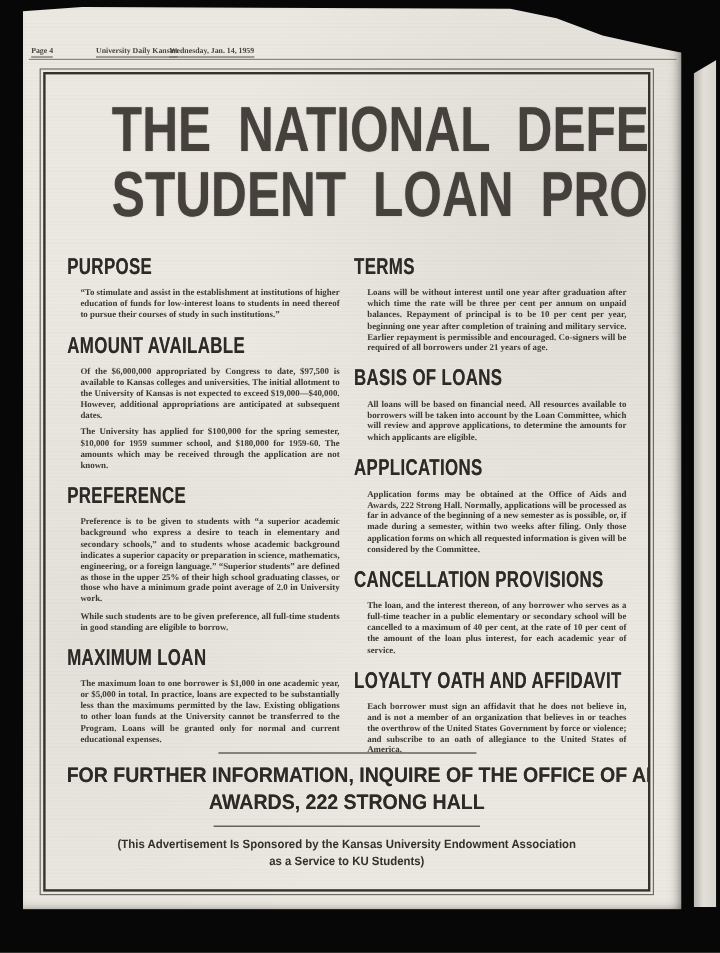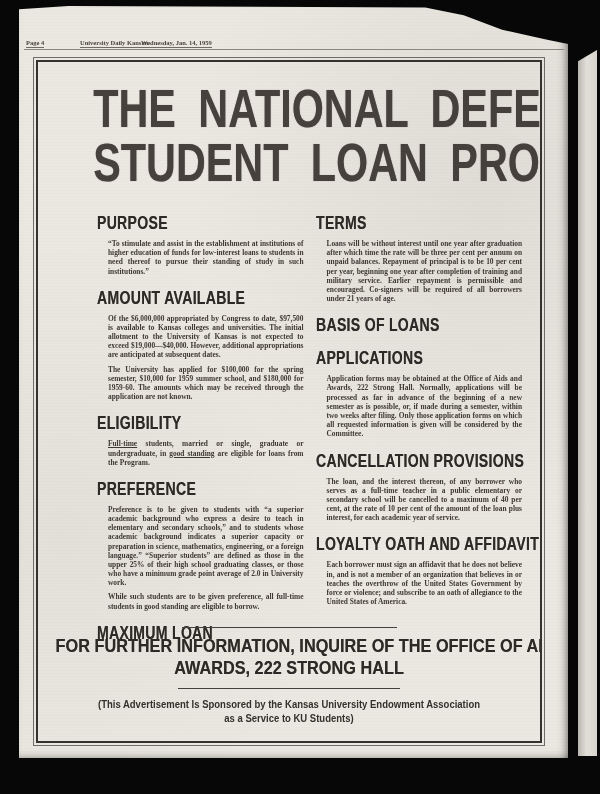--- a/index.html
+++ b/index.html
@@ -41,21 +41,21 @@
     border:2px solid #35322e;width:100%;height:100%;box-sizing:border-box;
     position:relative;overflow:hidden;
   }
   .title{margin-top:20px;text-align:center;color:#3a3531;}
   .title-line{
     font-family:"Liberation Sans", sans-serif;font-weight:700;font-size:53px;
     line-height:1.02;white-space:nowrap;letter-spacing:0px;word-spacing:14px;
     transform:scaleX(0.78);transform-origin:50% 50%;
     text-shadow:0 0 1px rgba(58,53,49,0.55);opacity:0.93;
   }
-  .columns{display:flex;gap:12px;padding:0 18px;margin-top:22px;height:438px;overflow:hidden;margin-left:41px;}
+  .columns{display:flex;gap:12px;padding:0 18px;margin-top:22px;height:438px;overflow:hidden;}
   .col{flex:1 1 0;min-width:0;}
   .sec{margin-bottom:11px;}
   .sec h3{
     font-family:"Liberation Sans", sans-serif;font-weight:700;font-size:19px;
     margin:0 0 5px 0;white-space:nowrap;letter-spacing:0.4px;color:#2c2926;
     transform:scaleX(0.74);transform-origin:left center;
     text-shadow:0 0 0.5px rgba(44,41,38,0.6);
   }
   .sec p{
     margin:0 0 5px 0;padding-left:11px;
@@ -97,33 +97,29 @@
         <div class="title-line">THE NATIONAL DEFENSE</div>
         <div class="title-line">STUDENT LOAN PROGRAM</div>
       </div>
 
       <div class="columns">
 
         <div class="col">
 
           <div class="sec">
             <h3>PURPOSE</h3>
-            <p>“To stimulate and assist in the establishment at institutions of higher education of funds for low-interest loans to students in need thereof to pursue their standing of study in such institutions.”</p>
+            <p>“To stimulate and assist in the establishment at institutions of higher education of funds for low-interest loans to students in need thereof to pursue their courses of study in such institutions.”</p>
           </div>
 
           <div class="sec">
             <h3>AMOUNT AVAILABLE</h3>
             <p>Of the $6,000,000 appropriated by Congress to date, $97,500 is available to Kansas colleges and universities.  The initial allotment to the University of Kansas is not expected to exceed $19,000—$40,000. However, additional appropriations are anticipated at subsequent dates.</p>
             <p>The University has applied for $100,000 for the spring semester, $10,000 for 1959 summer school, and $180,000 for 1959-60.  The amounts which may be received through the application are not known.</p>
           </div>
 
-          <div class="sec">
-            <h3>ELIGIBILITY</h3>
-            <p><span class="u">Full-time</span><span> students, married or single, graduate or undergraduate, in </span><span class="u">good standing</span><span> are eligible for loans from the Program.</span></p>
-          </div>
 
           <div class="sec">
             <h3>PREFERENCE</h3>
             <p>Preference is to be given to students with “a superior academic background who express a desire to teach in elementary and secondary schools,” and to students whose academic background indicates a superior capacity or preparation in science, mathematics, engineering, or a foreign language.” “Superior students” are defined as those in the upper 25% of their high school graduating classes, or those who have a minimum grade point average of 2.0 in University work.</p>
             <p>While such students are to be given preference, all full-time students in good standing are eligible to borrow.</p>
           </div>
 
           <div class="sec">
             <h3>MAXIMUM LOAN</h3>
             <p>The maximum loan to one borrower is $1,000 in one academic year, or $5,000 in total. In practice, loans are expected to be substantially less than the maximums permitted by the law. Existing obligations to other loan funds at the University cannot be transferred to the Program. Loans will be granted only for normal and current educational expenses.</p>
@@ -133,20 +129,21 @@
 
         <div class="col">
 
           <div class="sec">
             <h3>TERMS</h3>
             <p>Loans will be without interest until one year after graduation after which time the rate will be three per cent per annum on unpaid balances. Repayment of principal is to be 10 per cent per year, beginning one year after completion of training and military service. Earlier repayment is permissible and encouraged. Co-signers will be required of all borrowers under 21 years of age.</p>
           </div>
 
           <div class="sec">
             <h3>BASIS OF LOANS</h3>
+            <p>All loans will be based on financial need. All resources available to borrowers will be taken into account by the Loan Committee, which will review and approve applications, to determine the amounts for which applicants are eligible.</p>
           </div>
 
           <div class="sec">
             <h3>APPLICATIONS</h3>
             <p>Application forms may be obtained at the Office of Aids and Awards, 222 Strong Hall. Normally, applications will be processed as far in advance of the beginning of a new semester as is possible, or, if made during a semester, within two weeks after filing. Only those application forms on which all requested information is given will be considered by the Committee.</p>
           </div>
 
           <div class="sec">
             <h3>CANCELLATION PROVISIONS</h3>
             <p>The loan, and the interest thereon, of any borrower who serves as a full-time teacher in a public elementary or secondary school will be cancelled to a maximum of 40 per cent, at the rate of 10 per cent of the amount of the loan plus interest, for each academic year of service.</p>

